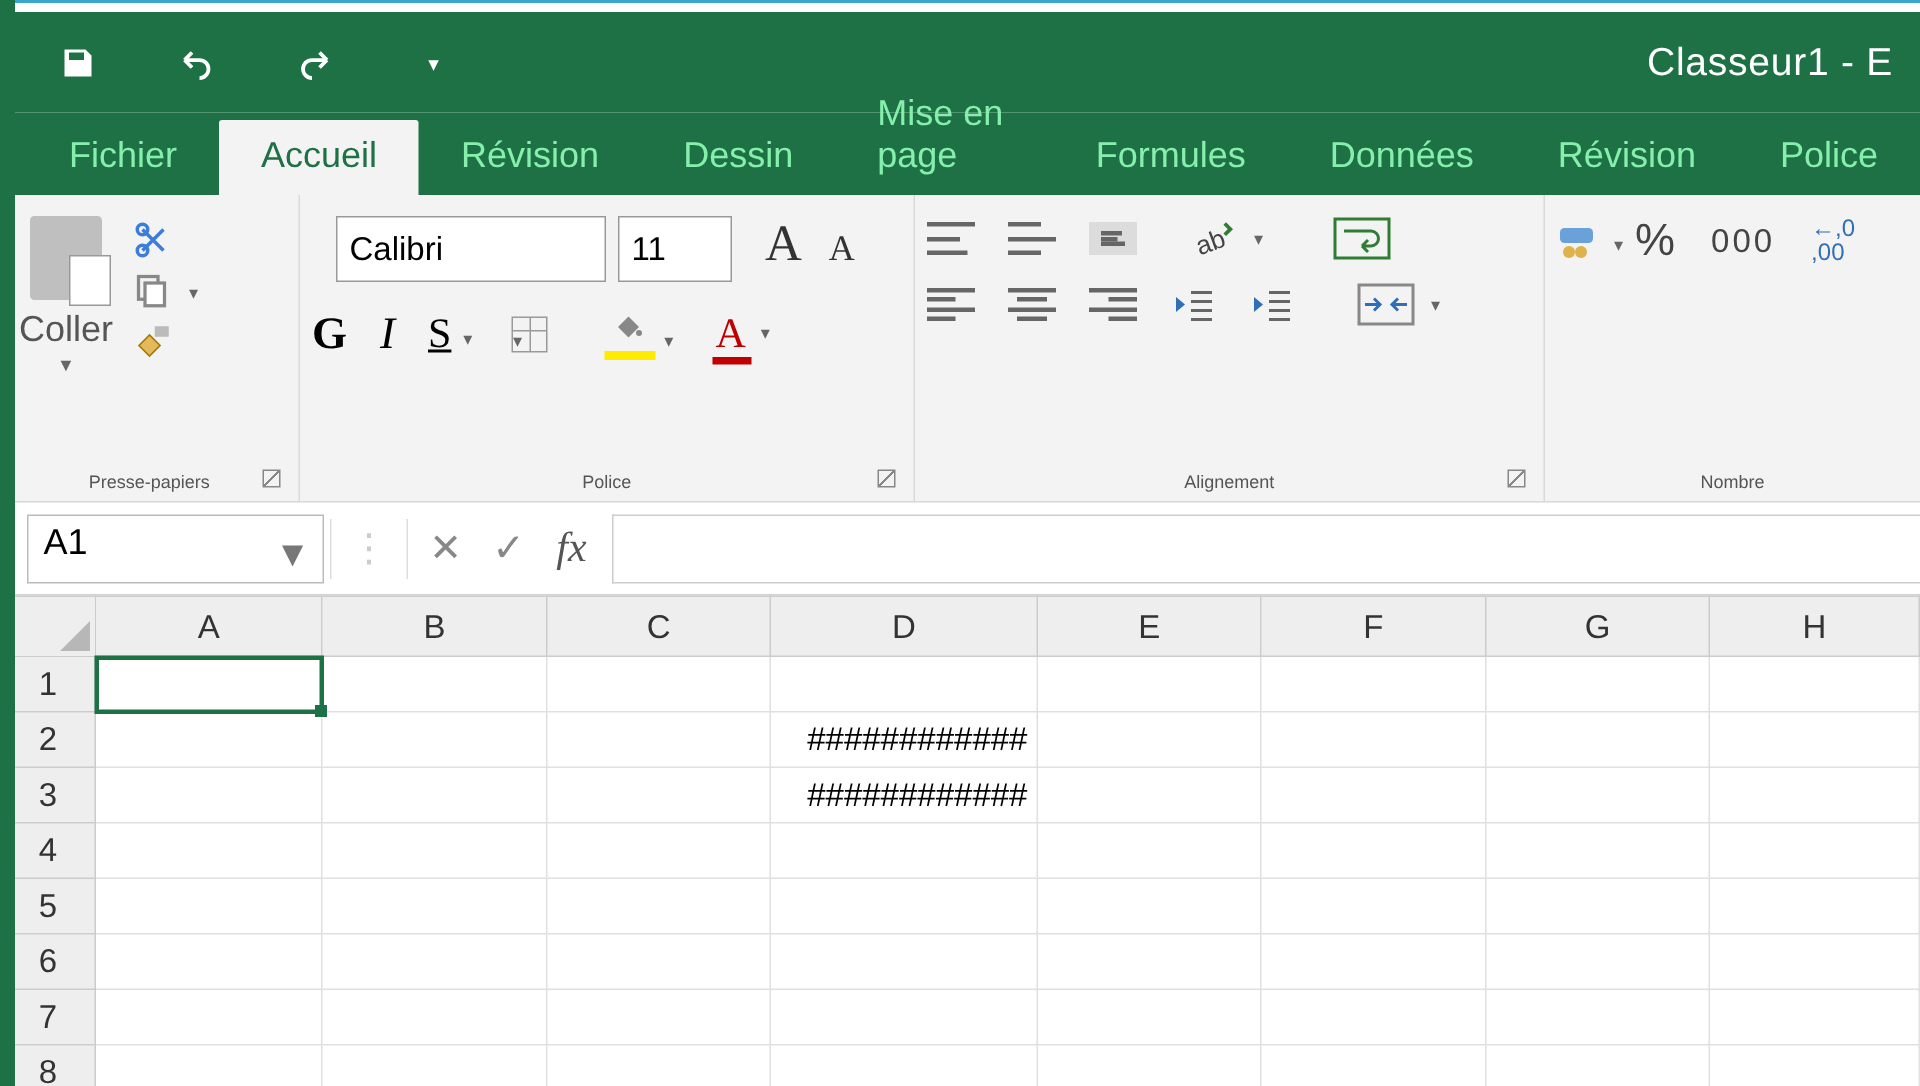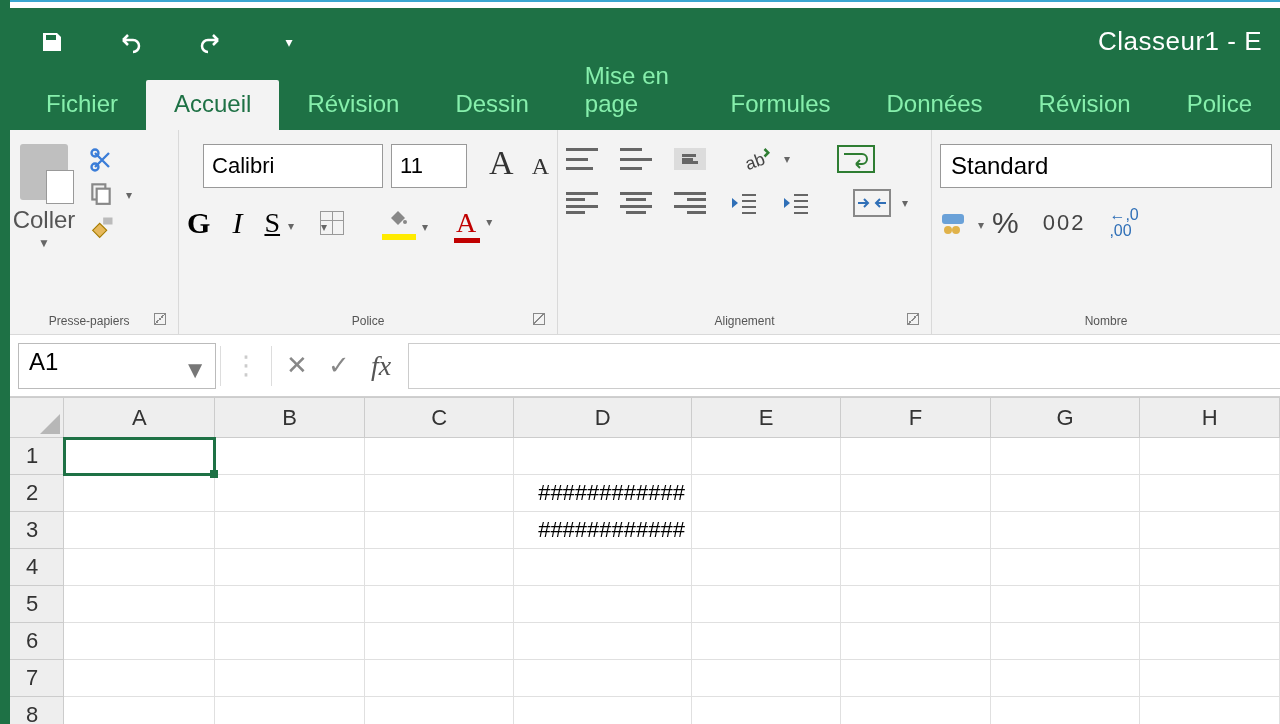--- a/index.html
+++ b/index.html
@@ -335,31 +335,30 @@
               <path d="M6 15h10m-4-4 4 4-4 4M34 15h-10m4-4-4 4 4 4" fill="none" stroke="#2f6fb7" stroke-width="2"></path>
             </svg>
         </span>
       </div>
     </div>
     <div class="group-label"><span>Alignement</span><span class="launcher"></span></div>
   </div>
 
   <div class="group" style="flex:1; border-right:none;">
     <div class="group-body num-body">
-      <input class="numfmt" value="Standard" style="">
       <div class="num-row">
         <span class="curr-ico withdrop">
           <svg width="28" height="26" viewBox="0 0 28 26">
               <rect x="2" y="4" width="22" height="10" rx="3" fill="#6aa1d8"></rect>
               <circle cx="8" cy="20" r="4" fill="#e0b24a"></circle>
               <circle cx="16" cy="20" r="4" fill="#e0b24a"></circle>
             </svg>
         </span>
         <span style="font-size:30px;">%</span>
-        <span style="font-size:22px; letter-spacing:2px;">002</span>
+        <span style="font-size:22px; letter-spacing:2px;">000</span>
         <span style="font-size:16px; color:#2f6fb7; line-height:1; white-space:pre;">←,0
 ,00</span>
       </div>
     </div>
     <div class="group-label"><span>Nombre</span></div>
   </div>
 </div>
 
 <div class="formulabar">
   <div class="namebox">

